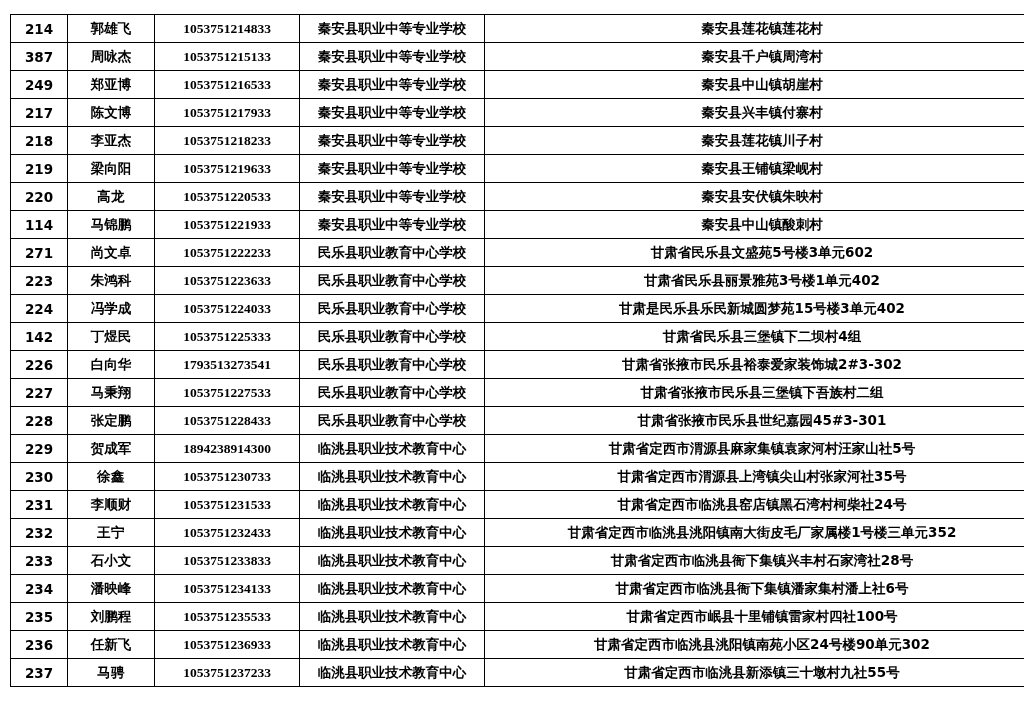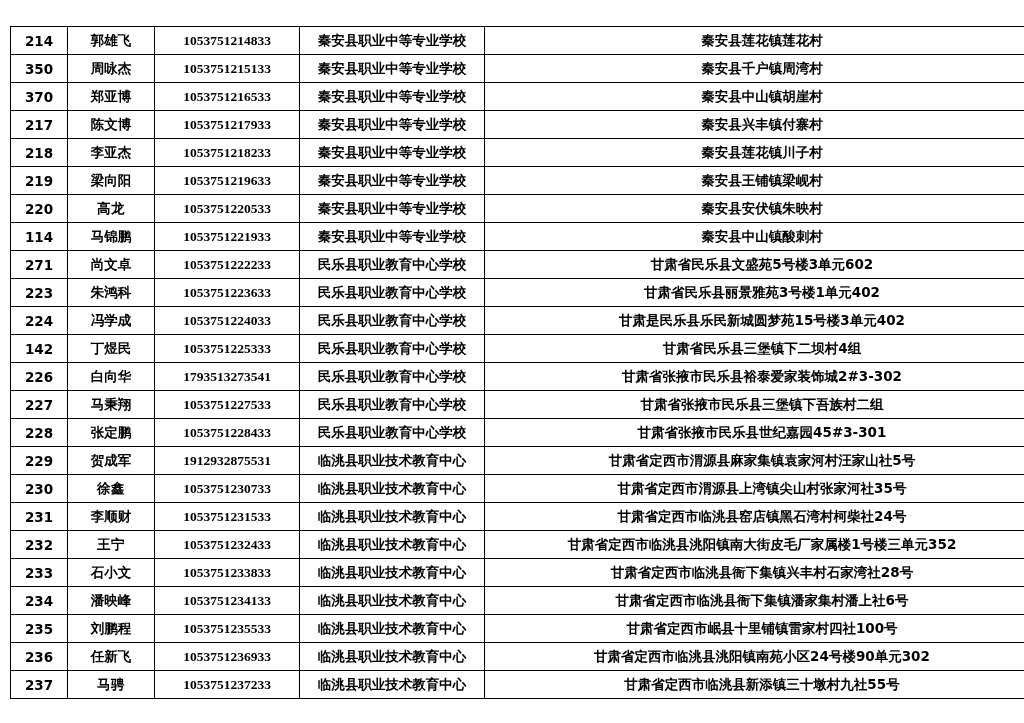--- a/index.html
+++ b/index.html
@@ -12,21 +12,21 @@
     height: 723px;
     font-family: "DejaVu Sans", "Liberation Sans", sans-serif;
     color: #000000;
     overflow: hidden;
   }
   .page {
     width: 1024px;
     height: 723px;
     position: relative;
     box-sizing: border-box;
-    padding: 26px 10px 0 10px;
+    padding: 14px 10px 0 10px;
   }
   table.roster {
     border-collapse: collapse;
     width: 1004px;
     table-layout: fixed;
   }
   table.roster td {
     border: 1px solid #000000;
     height: 27px;
     padding: 0 2px;
@@ -51,28 +51,28 @@
   <table class="roster">
     <tbody id="roster-body">
         <tr>
           <td class="c-index">214</td>
           <td class="c-name">郭雄飞</td>
           <td class="c-id">1053751214833</td>
           <td class="c-school">秦安县职业中等专业学校</td>
           <td class="c-addr">秦安县莲花镇莲花村</td>
         </tr>
         <tr>
-          <td class="c-index">350</td>
+          <td class="c-index">387</td>
           <td class="c-name">周咏杰</td>
           <td class="c-id">1053751215133</td>
           <td class="c-school">秦安县职业中等专业学校</td>
           <td class="c-addr">秦安县千户镇周湾村</td>
         </tr>
         <tr>
-          <td class="c-index">370</td>
+          <td class="c-index">249</td>
           <td class="c-name">郑亚博</td>
           <td class="c-id">1053751216533</td>
           <td class="c-school">秦安县职业中等专业学校</td>
           <td class="c-addr">秦安县中山镇胡崖村</td>
         </tr>
         <tr>
           <td class="c-index">217</td>
           <td class="c-name">陈文博</td>
           <td class="c-id">1053751217933</td>
           <td class="c-school">秦安县职业中等专业学校</td>
@@ -151,21 +151,21 @@
         <tr>
           <td class="c-index">228</td>
           <td class="c-name">张定鹏</td>
           <td class="c-id">1053751228433</td>
           <td class="c-school">民乐县职业教育中心学校</td>
           <td class="c-addr">甘肃省张掖市民乐县世纪嘉园45#3-301</td>
         </tr>
         <tr>
           <td class="c-index">229</td>
           <td class="c-name">贺成军</td>
-          <td class="c-id">1912932875531</td>
+          <td class="c-id">1894238914300</td>
           <td class="c-school">临洮县职业技术教育中心</td>
           <td class="c-addr">甘肃省定西市渭源县麻家集镇袁家河村汪家山社5号</td>
         </tr>
         <tr>
           <td class="c-index">230</td>
           <td class="c-name name-2">徐鑫</td>
           <td class="c-id">1053751230733</td>
           <td class="c-school">临洮县职业技术教育中心</td>
           <td class="c-addr">甘肃省定西市渭源县上湾镇尖山村张家河社35号</td>
         </tr>

